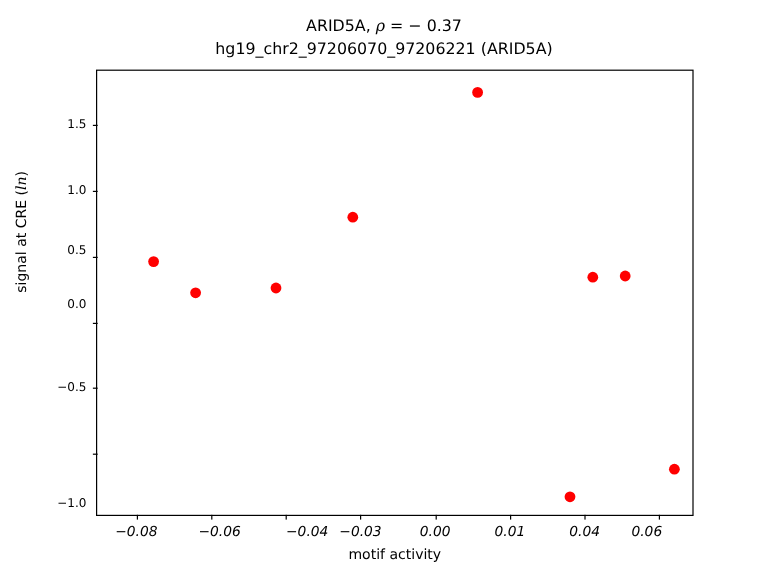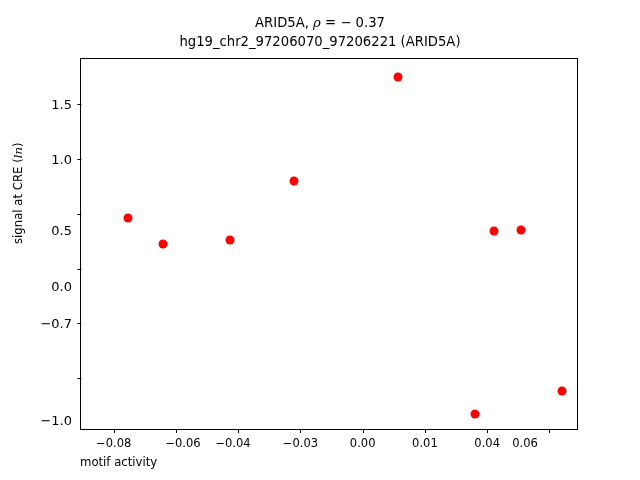--- a/index.html
+++ b/index.html
@@ -79,38 +79,39 @@
     transform: translateX(-3.6px);
   }
   .xticklabel {
     position: absolute;
     top: 100%;
     margin-top: 7px;
     font-size: 11.5px;
     color: #000000;
     transform: translateX(-50%);
     white-space: pre;
+    font-style: italic;
   }
   .yticklabel {
     position: absolute;
     left: 0;
     margin-left: -9px;
-    font-size: 13px;
+    font-size: 10px;
     color: #000000;
     transform: translate(-100%, -50%);
     white-space: pre;
     text-align: right;
   }
   
   #xlabel {
     position: absolute;
     left: 80px;
     width: 498px;
     top: 455px;
-    text-align: left;
+    text-align: center;
     font-size: 11.7px;
     color: #000000;
   }
   #ylabel {
     position: absolute;
     left: 11px;
     top: 244px;
     font-size: 11.7px;
     color: #000000;
     transform: rotate(-90deg);
@@ -138,39 +139,39 @@
         <div class="point" style="left: 393.731px; top: 355.041px; background: rgb(255, 0, 0); width: 9px; height: 9px;"></div>
         <div class="point" style="left: 413.029px; top: 172.324px; background: rgb(255, 0, 0); width: 9px; height: 9px;"></div>
         <div class="point" style="left: 439.796px; top: 171.011px; background: rgb(255, 0, 0); width: 9px; height: 9px;"></div>
         <div class="point" style="left: 480.881px; top: 331.518px; background: rgb(255, 0, 0); width: 9px; height: 9px;"></div>
       </div>
   <div class="xtick" style="left: 32.6812px;"></div>
       <div class="xticklabel" style="left: 32.6812px;">−0.08</div>
       <div class="xtick" style="left: 94.9312px;"></div>
       <div class="xticklabel" style="left: 102px;">−0.06</div>
       <div class="xtick" style="left: 157.181px;"></div>
-      <div class="xticklabel" style="left: 152px;">−0.04</div>
+      <div class="xticklabel" style="left: 175px;">−0.04</div>
       <div class="xtick" style="left: 219.431px;"></div>
       <div class="xticklabel" style="left: 219.431px;">−0.03</div>
       <div class="xtick" style="left: 281.681px;"></div>
       <div class="xticklabel" style="left: 281.681px;">0.00</div>
       <div class="xtick" style="left: 343.931px;"></div>
       <div class="xticklabel" style="left: 343.931px;">0.01</div>
       <div class="xtick" style="left: 406.181px;"></div>
       <div class="xticklabel" style="left: 406.181px;">0.04</div>
       <div class="xtick" style="left: 468.431px;"></div>
-      <div class="xticklabel" style="left: 444px; text-align: center;">0.06</div>
+      <div class="xticklabel" style="left: 458px; text-align: center;">0.06</div>
       <div class="ytick" style="top: 318.935px;"></div>
       <div class="yticklabel" style="top: 318.935px; margin-top: 42px;">−1.0</div>
       <div class="ytick" style="top: 264.229px;"></div>
-      <div class="yticklabel" style="top: 264.229px;">−0.7</div>
+      <div class="yticklabel" style="top: 264.229px;">−0.5</div>
       <div class="ytick" style="top: 209.524px;"></div>
-      <div class="yticklabel" style="top: 227px;">0.0</div>
+      <div class="yticklabel" style="top: 195px;">0.0</div>
       <div class="ytick" style="top: 154.818px;"></div>
-      <div class="yticklabel" style="top: 171px;">0.5</div>
+      <div class="yticklabel" style="top: 150px;">0.5</div>
       <div class="ytick" style="top: 100.112px;"></div>
       <div class="yticklabel" style="top: 100.112px;">1.0</div>
       <div class="ytick" style="top: 45.4059px;"></div>
       <div class="yticklabel" style="top: 45.4059px;">1.5</div>
     </div>
 
   <div id="xlabel">motif activity</div>
   <div id="ylabel">signal at CRE (<span class="mathit">ln</span>)</div>
 
 </div>

